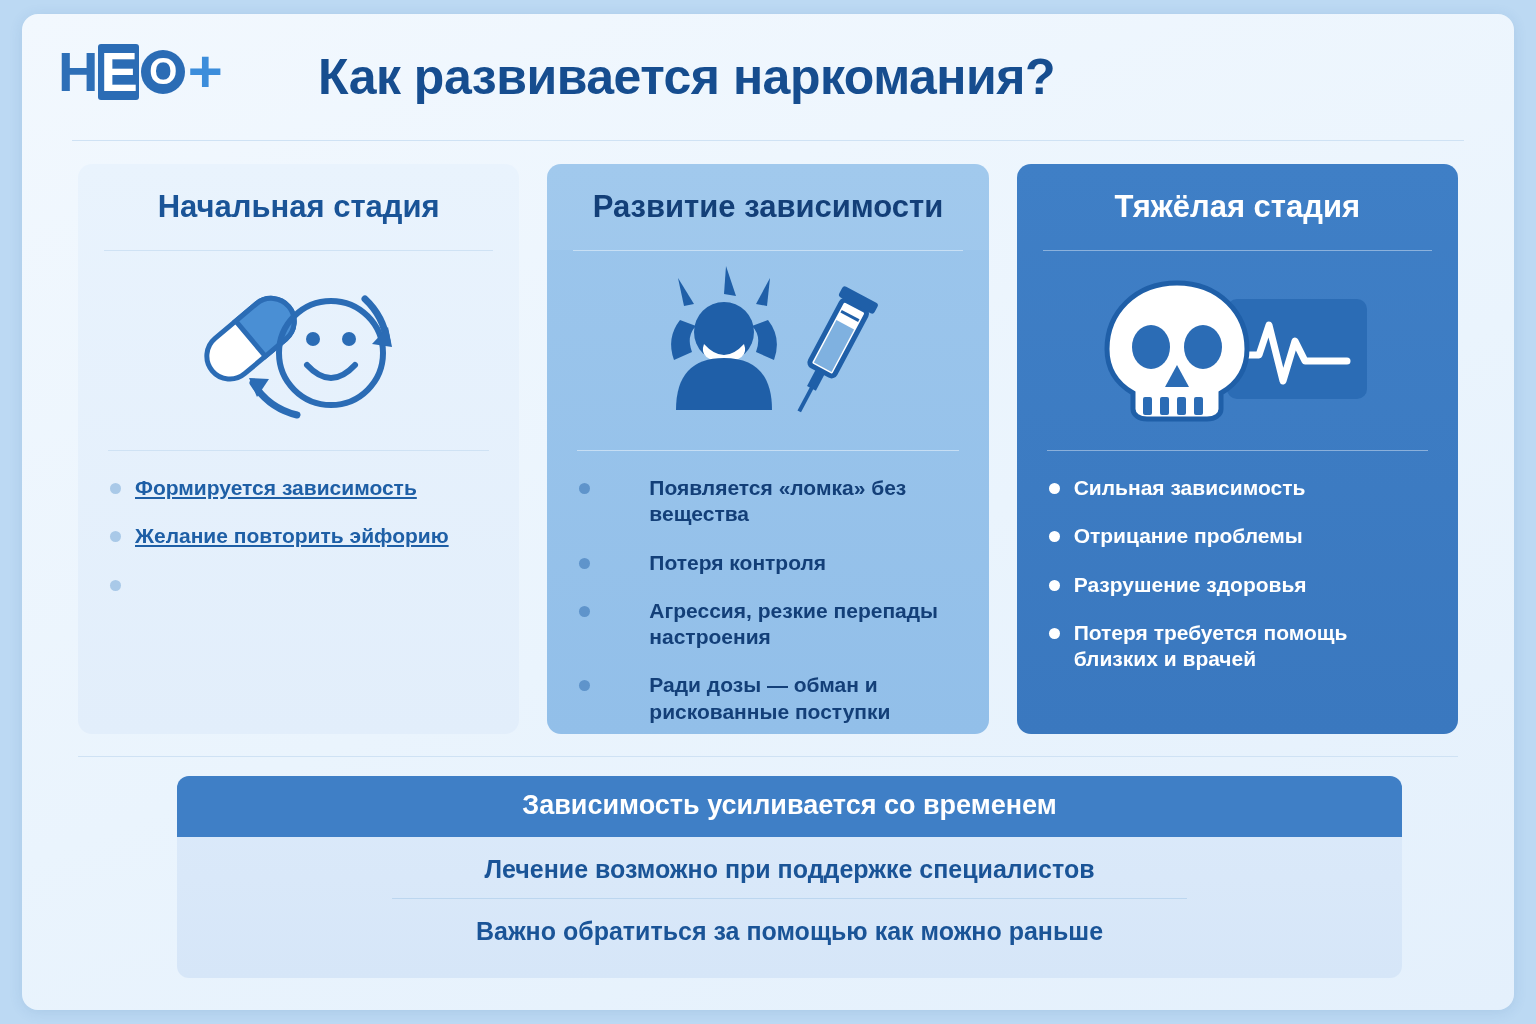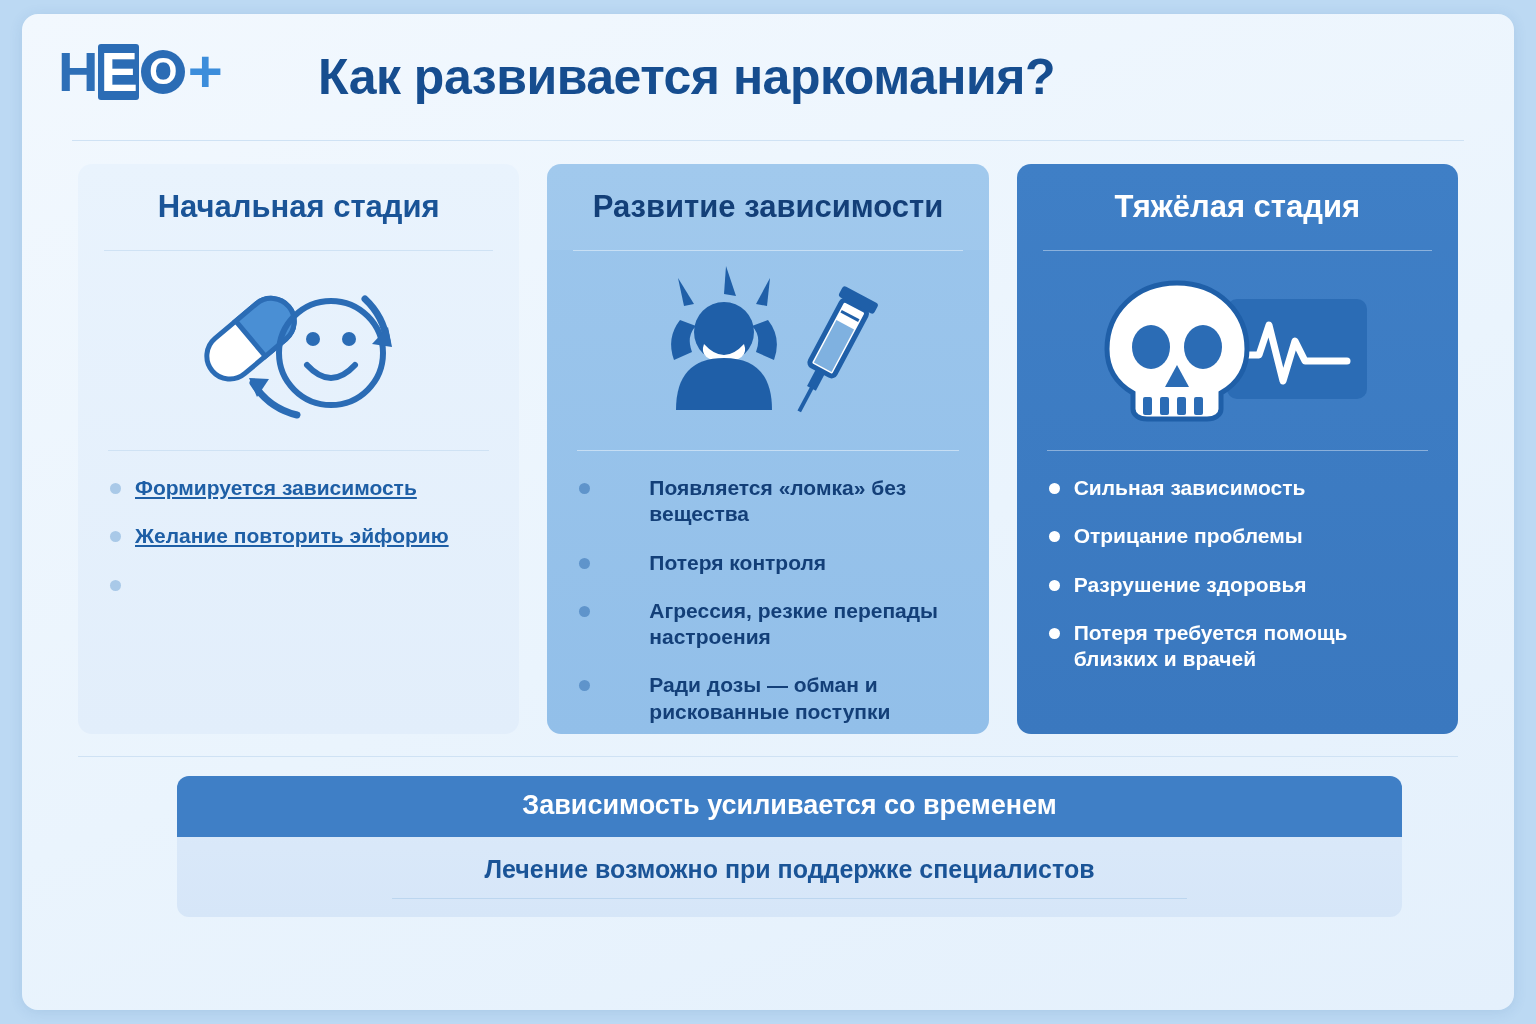--- a/index.html
+++ b/index.html
@@ -355,15 +355,16 @@
       </ul>
     </div>
 
   </div>
 
   <div class="foot-rule"></div>
   <div class="footer">
     <div class="foot-band">Зависимость усиливается со временем</div>
     <div class="foot-line">Лечение возможно при поддержке специалистов</div>
     <div class="foot-sep"></div>
+    <div class="foot-line">Важно обратиться за помощью как можно раньше</div>
   </div>
 
 </div>
 
 </body></html>

